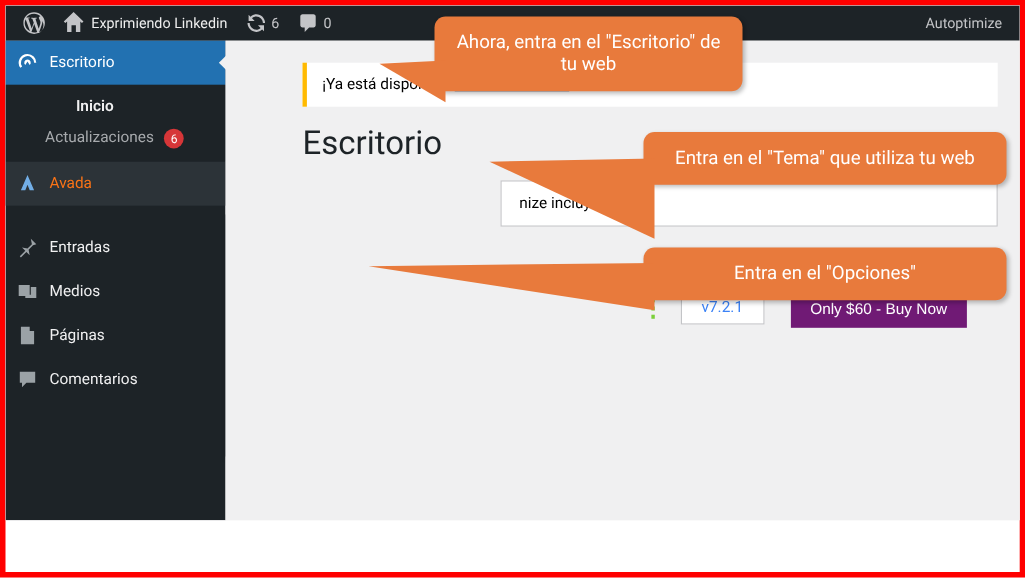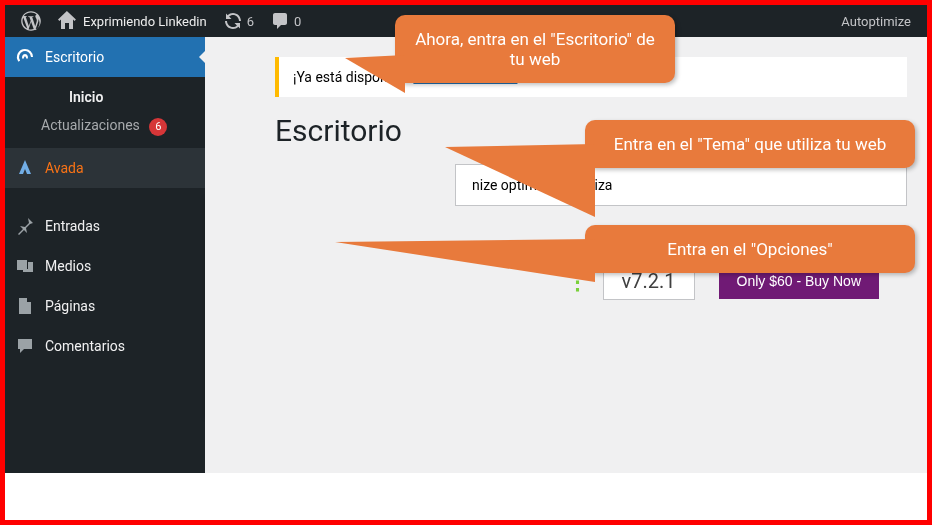--- a/index.html
+++ b/index.html
@@ -182,22 +182,22 @@
       display: flex;
       align-items: center;
       justify-content: flex-end;
       gap: 24px;
       margin-right: 28px;
     }
     .vbadge {
       background: #fff;
       border: 1px solid #c3c4c7;
       padding: 6px 18px;
-      font-size: 20px;
-      color: #404040;
+      font-size: 14px;
+      color: #3b82f6;
       position: relative;
     }
     .vdots {
       color: #7ad03a;
       font-size: 22px;
       font-weight: bold;
       margin-right: -10px;
     }
     .buybtn {
       background: #701a75;
@@ -345,21 +345,21 @@
       <div class="fitem">Icons</div>
       <div class="fitem">Forms</div>
     </div>
 
     <div class="content">
       <div class="notice" style="margin-left:50px">
         <span>¡Ya está disponible </span><a href="#">WordPress 5.6.1</a><span>!</span>
       </div>
       <h1 class="page-title">Escritorio</h1>
       <div class="panel">
-        <span>nize optimiza optimiza</span>
+        <span>nize incluye incluye</span>
       </div>
       <div class="toggles">
         <svg class="chev" viewBox="0 0 20 20">
             <path d="M5 13l5-5 5 5z"></path>
           </svg>
         <svg class="chev" viewBox="0 0 20 20">
             <path d="M5 7l5 5 5-5z"></path>
           </svg>
         <svg class="chev" viewBox="0 0 20 20">
             <path d="M5 13l5-5 5 5z"></path>

